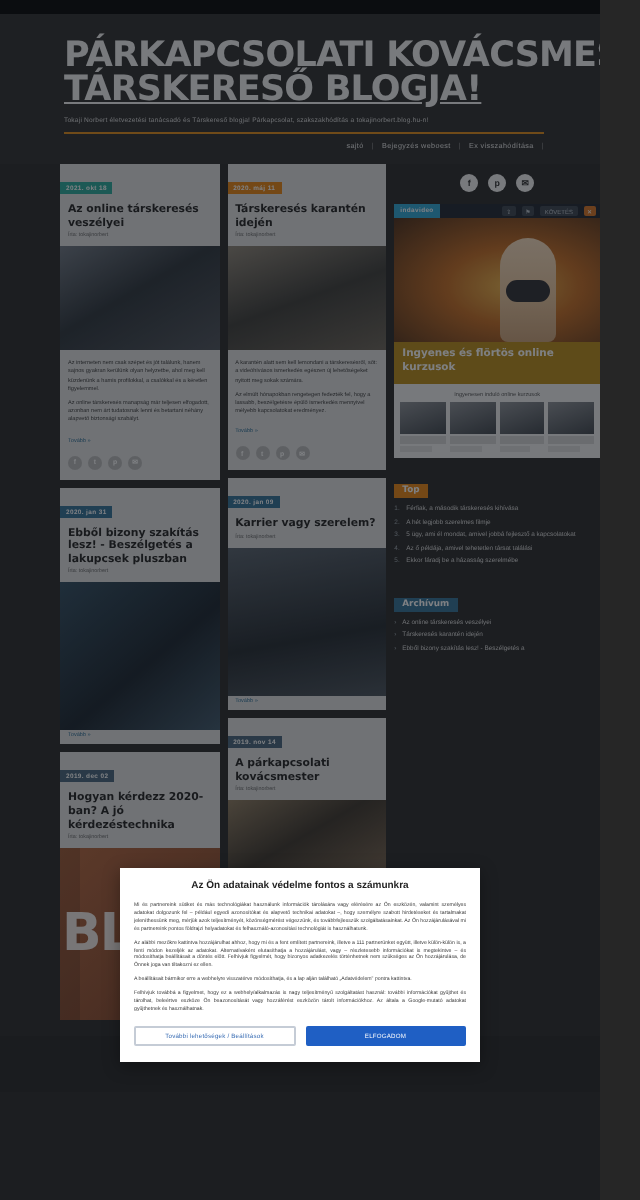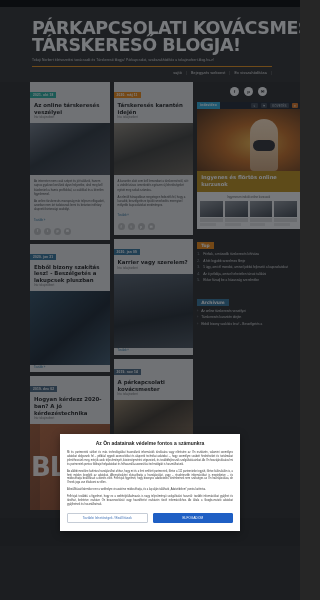--- a/index.html
+++ b/index.html
@@ -31,21 +31,21 @@
   .site-title {
     font-family:"DejaVu Sans", sans-serif;
     font-weight:bold;
     font-size:17.5px;
     line-height:17px;
     letter-spacing:-0.4px;
     color:#f2f2f2;
     text-transform:uppercase;
     white-space:nowrap;
   }
-  .site-title .l2 { display:block; }
+  .site-title .l2 { display:block;text-decoration:underline; }
   .site-tagline {
     margin-top:4px;
     font-size:3.3px;
     line-height:5px;
     color:#d8d8d8;
     letter-spacing:0.1px;
     white-space:nowrap;
   }
   .rule {
     margin-top:3px;

